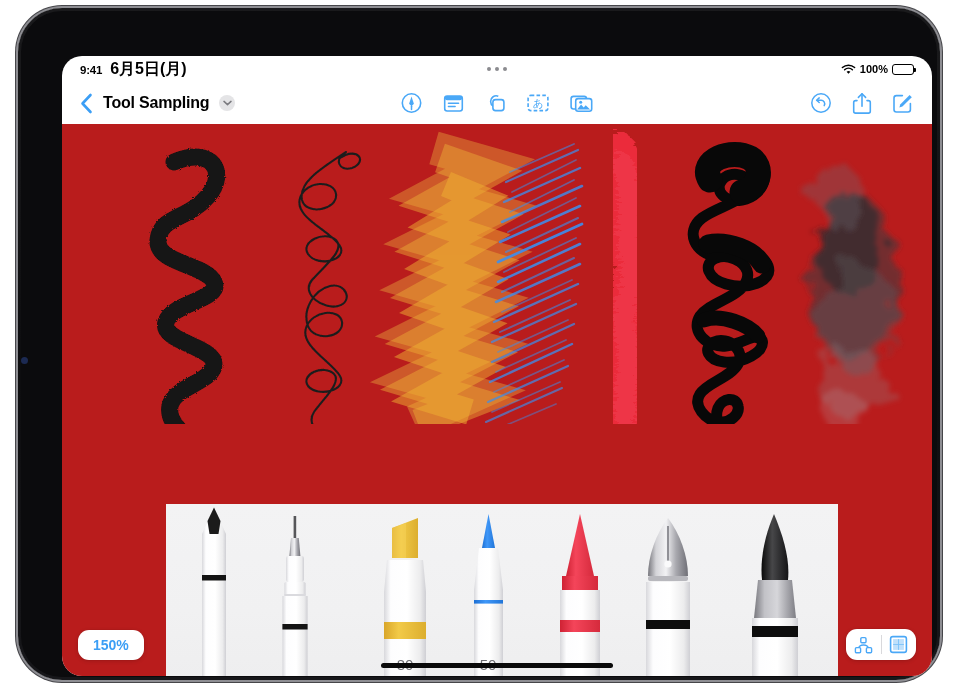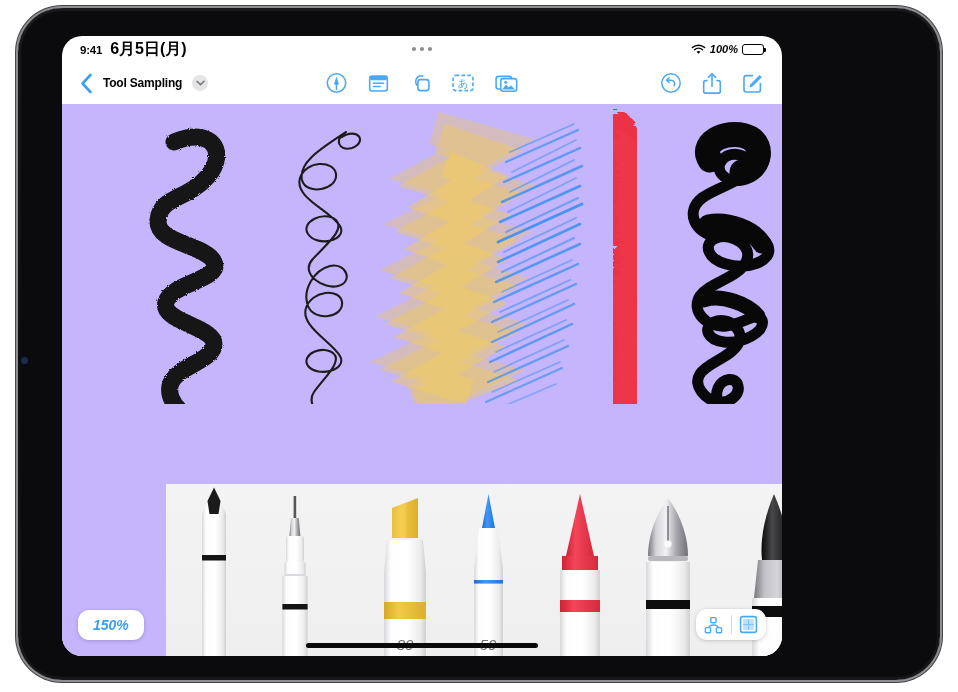--- a/index.html
+++ b/index.html
@@ -26,22 +26,22 @@
   }
   #left-bezel-dot {
     position: absolute; left: 3px; top: 349px;
     width: 7px; height: 7px; border-radius: 50%;
     background: #1c2a52;
   }
 
   
   #screen {
     position: absolute;
-    left: 44px; top: 28px;
-    width: 720px; height: 620px;
+    left: 44px; top: 48px;
+    width: 870px; height: 620px;
     background: #ffffff;
     border-radius: 20px;
     overflow: hidden;
   }
 
   
   #status-bar {
     position: relative;
     height: 26px;
     display: flex; align-items: center;
@@ -54,21 +54,21 @@
   #multitask-dots {
     position: absolute; left: 50%; top: 11px; transform: translateX(-50%);
     display: flex; gap: 4px;
   }
   #multitask-dots i {
     display: block; width: 4px; height: 4px; border-radius: 50%;
     background: #8b8b8f;
   }
   #status-right {
     margin-left: auto;
-    display: flex; align-items: center; gap: 4px; font-style: italic;
+    display: flex; align-items: center; gap: 4px;
   }
   #battery-pct { font-size: 11px; font-weight: bold; }
   .batt-body {
     width: 22px; height: 11px; border: 1.2px solid #000;
     border-radius: 3px; position: relative; padding: 1.2px;
   }
   .batt-fill { width: 100%; height: 100%; background: #000; border-radius: 1.2px; }
   .batt-cap {
     position: absolute; right: -3px; top: 3.2px;
     width: 2px; height: 4.5px; background: #000; border-radius: 0 1px 1px 0;
@@ -77,21 +77,21 @@
   
   #toolbar {
     position: relative;
     height: 42px;
     display: flex; align-items: center;
     padding: 0 18px;
   }
   #nav-left { display: flex; align-items: center; gap: 10px; }
   #back-chevron { cursor: pointer; display: flex; }
   #doc-title {
-    font-size: 12px; font-weight: bold; color: #000;
+    font-size: 16px; font-weight: bold; color: #000;
     letter-spacing: -0.2px;
   }
   #title-chevron-badge {
     width: 16px; height: 16px; border-radius: 50%;
     background: #e4e4e6;
     display: flex; align-items: center; justify-content: center;
     cursor: pointer;
   }
   #tool-icons {
     position: absolute; left: 50%; transform: translateX(-50%);
@@ -100,22 +100,21 @@
   #nav-right {
     margin-left: auto;
     display: flex; align-items: center; gap: 20px;
   }
   .tb-icon { cursor: pointer; display: flex; align-items: center; justify-content: center; }
 
   
   #canvas-area {
     position: relative;
     height: 552px;
-    background: #c4b5fd;
-    font-style: italic;
+    background: #b91c1c;
   }
   #strokes-layer {
     position: absolute; left: 0; top: 0; width: 870px; height: 300px;
   }
   #palette-strip {
     position: absolute;
     left: 104px; top: 380px;
     width: 672px; height: 178px;
     background: linear-gradient(180deg,#f3f3f4 0%, #f1f1f2 60%, #eeeeef 100%);
   }

